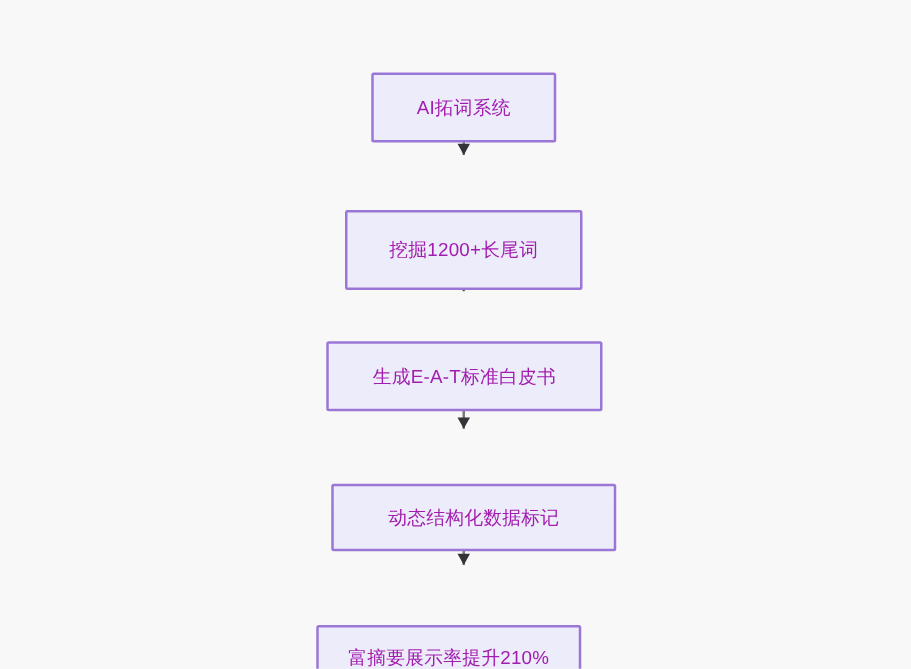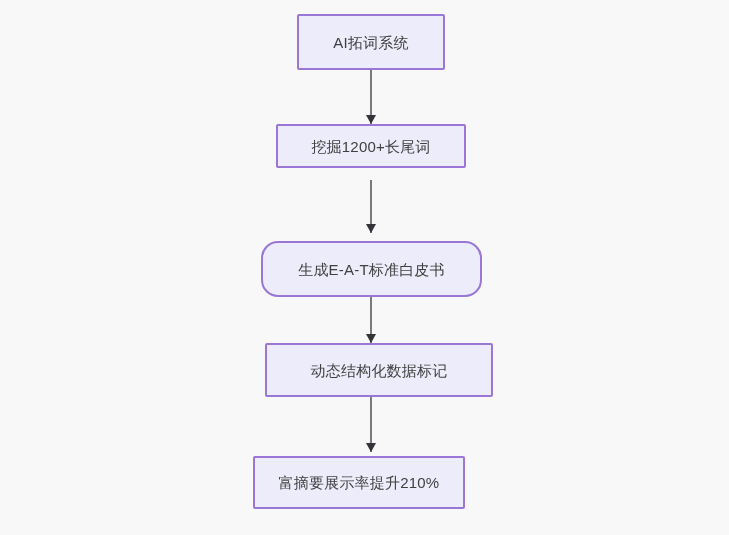--- a/index.html
+++ b/index.html
@@ -20,25 +20,26 @@
   }
   .node {
     position: absolute;
     box-sizing: border-box;
     background: #ececfb;
     border: 2px solid #9a77d6;
     border-radius: 2px;
     display: flex;
     align-items: center;
     justify-content: center;
-    color: #404040;
+    color: #a21caf;
     font-size: 15px;
     line-height: 1;
     letter-spacing: 0.2px;
     white-space: nowrap;
+    margin-top: 44px;
   }
   .edge {
     position: absolute;
     width: 0;
     height: 0;
   }
   .edge-line {
     position: absolute;
     left: 0;
     top: 0;
@@ -77,25 +78,25 @@
 
   <div class="edge" style="left:370px; top:397px;">
     <div class="edge-line" style="height:55px;"></div>
     <div class="edge-head" style="top:46px;"></div>
   </div>
 
   <div class="node" style="left:297px; top:14px; width:148px; height:56px;">
     <span>AI拓词系统</span>
   </div>
 
-  <div class="node" style="left:276px; top:124px; width:190px; height:44px;">
+  <div class="node" style="left:276px; top:124px; width:190px; height:64px;">
     <span>挖掘1200+长尾词</span>
   </div>
 
-  <div class="node" style="left:261px; top:241px; width:221px; height:56px;border-radius:17px;">
+  <div class="node" style="left:261px; top:229px; width:221px; height:56px;">
     <span>生成E-A-T标准白皮书</span>
   </div>
 
   <div class="node" style="left:265px; top:343px; width:228px; height:54px;">
     <span>动态结构化数据标记</span>
   </div>
 
   <div class="node" style="left:253px; top:456px; width:212px; height:53px;">
     <span>富摘要展示率提升210%</span>
   </div>

